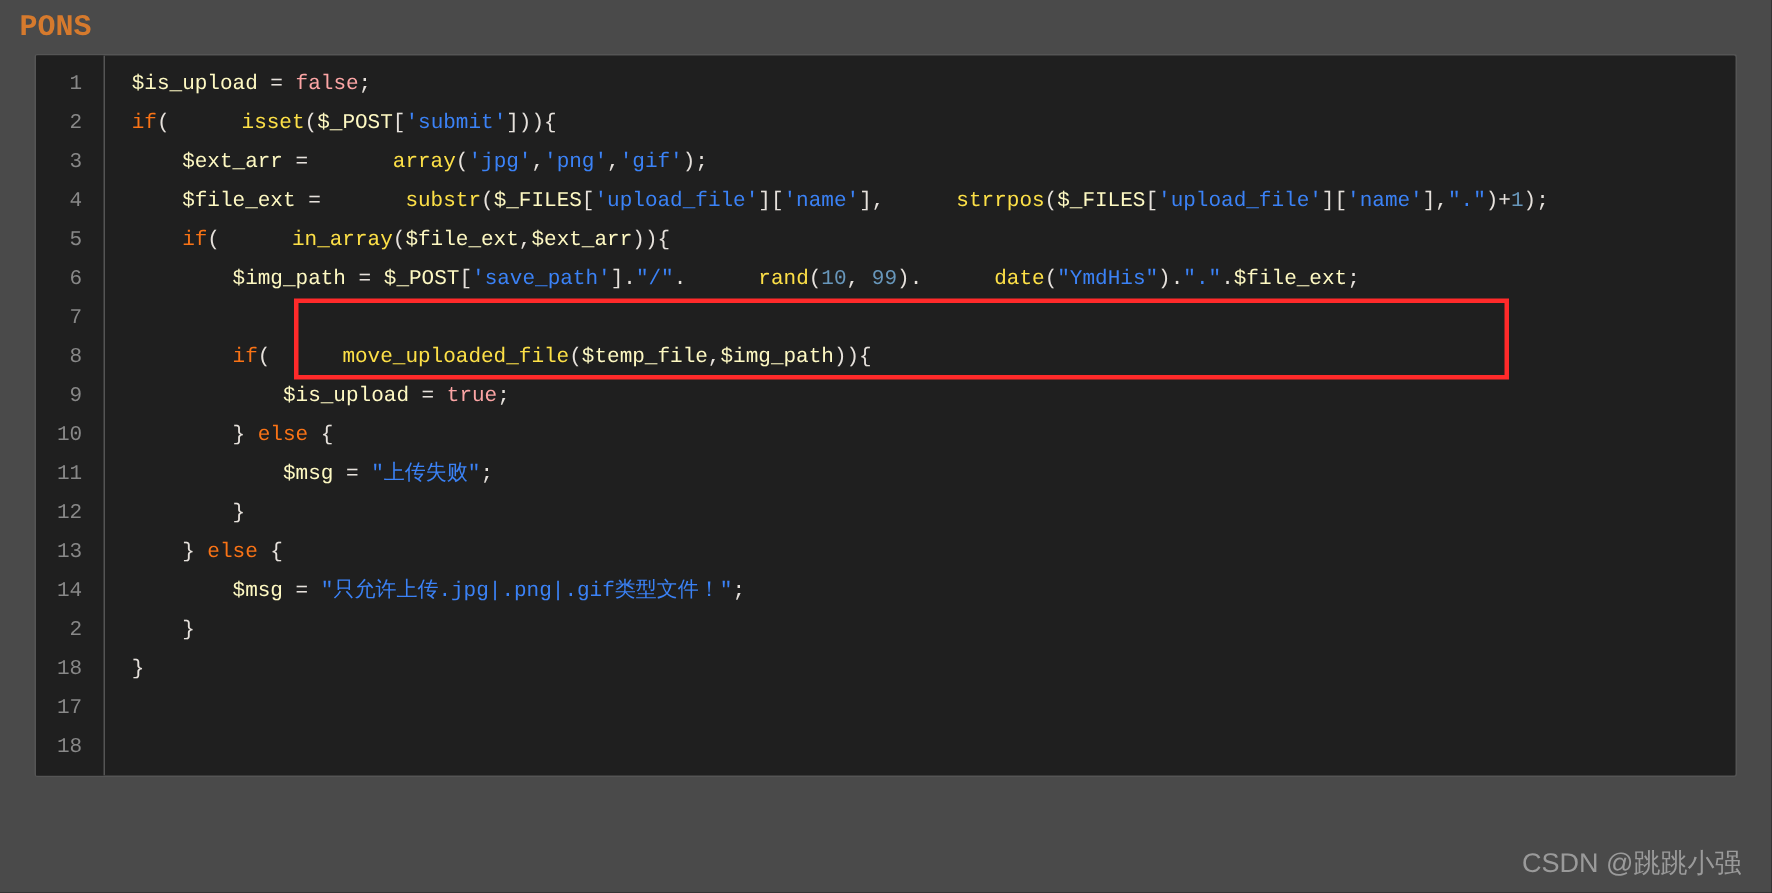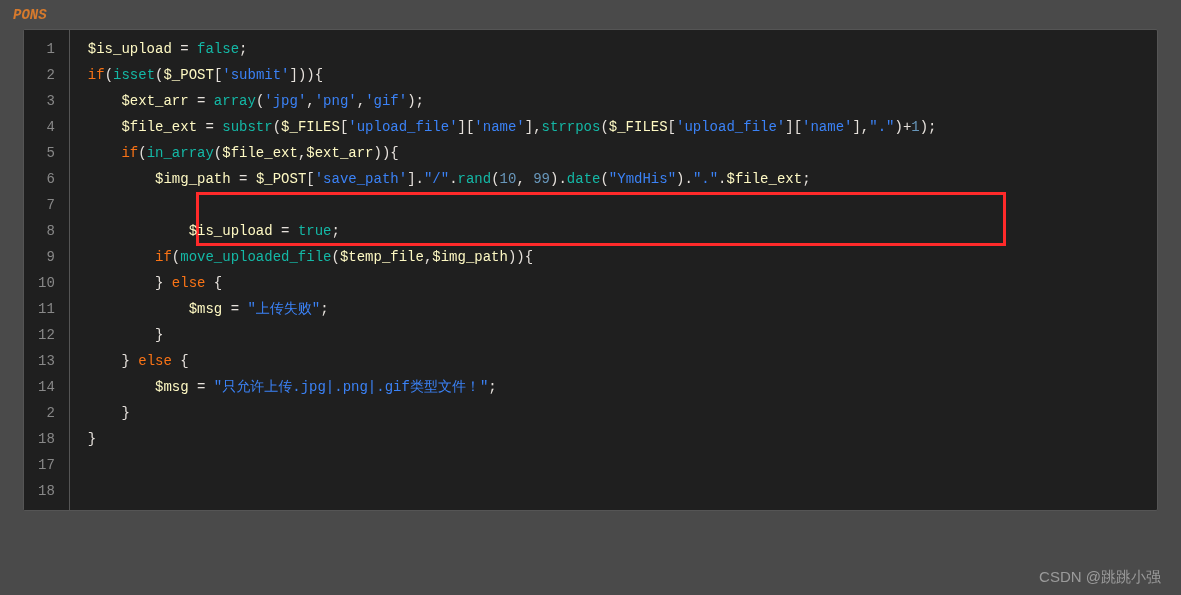--- a/index.html
+++ b/index.html
@@ -8,25 +8,24 @@
       font-family: Consolas, 'Courier New', monospace;
       font-size: 14px;
       padding: 5px;
       width: 1181px;
       height: 595px;
       overflow: hidden;
       position: relative;
     }
     .top-label {
       color: #d67a2d;
-      font-size: 14px;
+      font-size: 20px;
       font-weight: bold;
       padding: 2px 8px;
       margin-bottom: 4px;
-      font-style: italic;
     }
     .code-container {
       background: #1f1f1f;
       border: 1px solid #555;
       border-radius: 2px;
       display: flex;
       margin: 0 18px;
     }
     .gutter {
       background: #1f1f1f;
@@ -49,37 +48,37 @@
     .code-line {
       line-height: 26px;
       height: 26px;
       padding-left: 18px;
       white-space: pre;
       color: #e6e1dc;
       position: relative;
     }
     .tok-plain   { color: #e6e1dc; }
     .tok-keyword { color: #f97316; }
-    .tok-func    { color: #14b8a6; }
+    .tok-func    { color: #fde047; margin-left: 48px; }
     .tok-string  { color: #3b82f6; font-family: Liberation Mono, monospace; }
     .tok-number  { color: #6897bb; }
     .tok-var     { color: #fef9c3; }
-    .tok-bool    { color: #14b8a6; margin-top: 12px; }
+    .tok-bool    { color: #fca5a5; margin-top: 12px; }
     .highlight-box {
       position: absolute;
       border: 3px solid #ff2a2a;
       pointer-events: none;
     }
     .watermark {
       position: absolute;
       right: 20px;
       bottom: 8px;
       color: rgba(220,220,220,0.55);
       font-family: sans-serif;
-      font-size: 15px;
+      font-size: 18px;
     }
   </style>
 </head>
 <body>
 
 <div class="top-label">PONS</div>
 
 <div class="code-container">
   <div class="gutter" id="gutter">
       <div class="ln">1</div>
@@ -103,22 +102,22 @@
     </div>
   <div class="code" id="code">
     <div class="highlight-box" id="hl" style="left: 126px; top: 162px; width: 810px; height: 54px;"></div>
   <div class="code-line"><span class="tok-var">$is_upload</span><span class="tok-plain"> = </span><span class="tok-bool">false</span><span class="tok-plain">;</span></div>
       <div class="code-line"><span class="tok-keyword">if</span><span class="tok-plain">(</span><span class="tok-func">isset</span><span class="tok-plain">(</span><span class="tok-var">$_POST</span><span class="tok-plain">[</span><span class="tok-string">'submit'</span><span class="tok-plain">])){</span></div>
       <div class="code-line"><span class="tok-plain">    </span><span class="tok-var">$ext_arr</span><span class="tok-plain"> = </span><span class="tok-func">array</span><span class="tok-plain">(</span><span class="tok-string">'jpg'</span><span class="tok-plain">,</span><span class="tok-string">'png'</span><span class="tok-plain">,</span><span class="tok-string">'gif'</span><span class="tok-plain">);</span></div>
       <div class="code-line"><span class="tok-plain">    </span><span class="tok-var">$file_ext</span><span class="tok-plain"> = </span><span class="tok-func">substr</span><span class="tok-plain">(</span><span class="tok-var">$_FILES</span><span class="tok-plain">[</span><span class="tok-string">'upload_file'</span><span class="tok-plain">][</span><span class="tok-string">'name'</span><span class="tok-plain">],</span><span class="tok-func">strrpos</span><span class="tok-plain">(</span><span class="tok-var">$_FILES</span><span class="tok-plain">[</span><span class="tok-string">'upload_file'</span><span class="tok-plain">][</span><span class="tok-string">'name'</span><span class="tok-plain">],</span><span class="tok-string">"."</span><span class="tok-plain">)+</span><span class="tok-number">1</span><span class="tok-plain">);</span></div>
       <div class="code-line"><span class="tok-plain">    </span><span class="tok-keyword">if</span><span class="tok-plain">(</span><span class="tok-func">in_array</span><span class="tok-plain">(</span><span class="tok-var">$file_ext</span><span class="tok-plain">,</span><span class="tok-var">$ext_arr</span><span class="tok-plain">)){</span></div>
       <div class="code-line"><span class="tok-plain">        </span><span class="tok-var">$img_path</span><span class="tok-plain"> = </span><span class="tok-var">$_POST</span><span class="tok-plain">[</span><span class="tok-string">'save_path'</span><span class="tok-plain">].</span><span class="tok-string">"/"</span><span class="tok-plain">.</span><span class="tok-func">rand</span><span class="tok-plain">(</span><span class="tok-number">10</span><span class="tok-plain">, </span><span class="tok-number">99</span><span class="tok-plain">).</span><span class="tok-func">date</span><span class="tok-plain">(</span><span class="tok-string">"YmdHis"</span><span class="tok-plain">).</span><span class="tok-string">"."</span><span class="tok-plain">.</span><span class="tok-var">$file_ext</span><span class="tok-plain">;</span></div>
       <div class="code-line"><span class="tok-plain"></span></div>
+      <div class="code-line"><span class="tok-plain">        </span><span class="tok-keyword">if</span><span class="tok-plain">(</span><span class="tok-func">move_uploaded_file</span><span class="tok-plain">(</span><span class="tok-var">$temp_file</span><span class="tok-plain">,</span><span class="tok-var">$img_path</span><span class="tok-plain">)){</span></div>
       <div class="code-line"><span class="tok-plain">            </span><span class="tok-var">$is_upload</span><span class="tok-plain"> = </span><span class="tok-bool">true</span><span class="tok-plain">;</span></div>
-      <div class="code-line"><span class="tok-plain">        </span><span class="tok-keyword">if</span><span class="tok-plain">(</span><span class="tok-func">move_uploaded_file</span><span class="tok-plain">(</span><span class="tok-var">$temp_file</span><span class="tok-plain">,</span><span class="tok-var">$img_path</span><span class="tok-plain">)){</span></div>
       <div class="code-line"><span class="tok-plain">        } </span><span class="tok-keyword">else</span><span class="tok-plain"> {</span></div>
       <div class="code-line"><span class="tok-plain">            </span><span class="tok-var">$msg</span><span class="tok-plain"> = </span><span class="tok-string">"上传失败"</span><span class="tok-plain">;</span></div>
       <div class="code-line"><span class="tok-plain">        }</span></div>
       <div class="code-line"><span class="tok-plain">    } </span><span class="tok-keyword">else</span><span class="tok-plain"> {</span></div>
       <div class="code-line"><span class="tok-plain">        </span><span class="tok-var">$msg</span><span class="tok-plain"> = </span><span class="tok-string">"只允许上传.jpg|.png|.gif类型文件！"</span><span class="tok-plain">;</span></div>
       <div class="code-line"><span class="tok-plain">    }</span></div>
       <div class="code-line"><span class="tok-plain">}</span></div>
     </div>
 </div>
 

